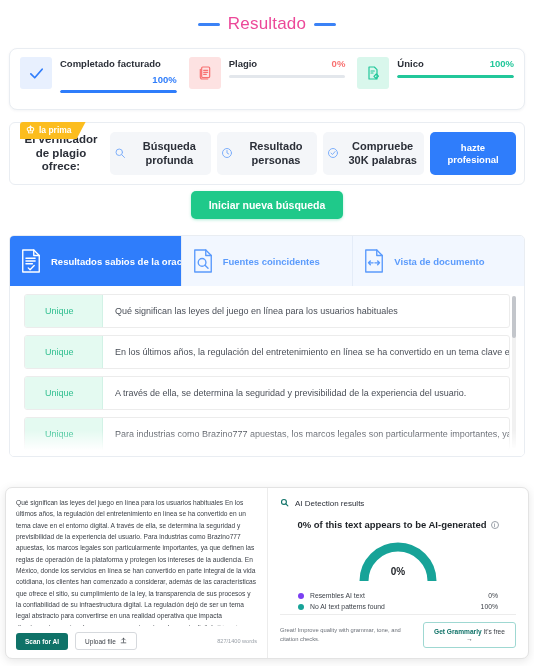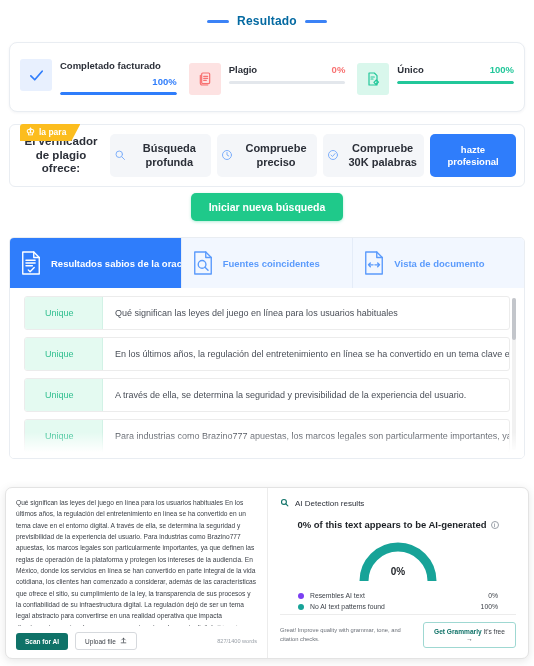--- a/index.html
+++ b/index.html
@@ -12,32 +12,32 @@
     position: relative;
   }
 
   
   .title-wrap {
     display: flex; align-items: center; justify-content: center;
     gap: 8px;
     padding-top: 14px; padding-bottom: 10px;
   }
   .title-dash { width: 22px; height: 3px; background: #3b82f6; border-radius: 2px; }
-  .title-text { font-size: 12px; font-weight: 700; color: #0369a1; letter-spacing: .2px; }
+  .title-text { font-size: 17px; font-weight: 400; color: #ec4899; letter-spacing: .2px; }
 
   
   .stats-card {
     margin: 4px 9px 0 9px;
     background: #fff;
     border: 1px solid #e9edf2;
     border-radius: 8px;
     box-shadow: 0 1px 3px rgba(20,40,80,.05);
     display: flex;
-    align-items: flex-end;
-    padding: 16px 10px 16px 10px;
+    align-items: flex-start;
+    padding: 8px 10px 16px 10px;
     gap: 12px;
   }
   .stat { flex: 1; display: flex; gap: 8px; align-items: flex-start; }
   .stat-ico {
     width: 32px; height: 32px; border-radius: 3px;
     display: flex; align-items: center; justify-content: center;
     flex: 0 0 32px;
   }
   .stat-ico.blue { background: #e8f0fe; }
   .stat-ico.red  { background: #fde2e2; }
@@ -299,21 +299,21 @@
           <i style="width:100%"></i>
         </div>
     </div>
   </div>
 
 </div>
 
 <div class="premium-wrap">
   <div class="ribbon">
     <span class="crown">♔</span>
-    <span>la para</span>
+    <span>la prima</span>
   </div>
   <div class="premium-card">
     <div class="premium-title">El verificador de plagio ofrece:</div>
 
     <div class="feat">
       <span>
         <svg width="12" height="12" viewBox="0 0 24 24" fill="none" stroke="#7fb0fb" stroke-width="2" stroke-linecap="round">
             <circle cx="10.5" cy="10.5" r="6.5"></circle>
             <path d="M15.5 15.5L21 21"></path>
           </svg>
@@ -321,21 +321,21 @@
       <span class="feat-txt">Búsqueda profunda</span>
     </div>
 
     <div class="feat">
       <span>
         <svg width="12" height="12" viewBox="0 0 24 24" fill="none" stroke="#7fb0fb" stroke-width="2" stroke-linecap="round">
             <circle cx="12" cy="12" r="9"></circle>
             <path d="M12 7v5l3.5 2"></path>
           </svg>
       </span>
-      <span class="feat-txt">Compruebe preciso</span>
+      <span class="feat-txt">Resultado personas</span>
     </div>
 
     <div class="feat">
       <span>
         <svg width="12" height="12" viewBox="0 0 24 24" fill="none" stroke="#7fb0fb" stroke-width="2" stroke-linecap="round" stroke-linejoin="round">
             <circle cx="12" cy="12" r="9"></circle>
             <polyline points="8 12.2 11 15 16.2 9"></polyline>
           </svg>
       </span>
       <span class="feat-txt">Compruebe 30K palabras</span>

